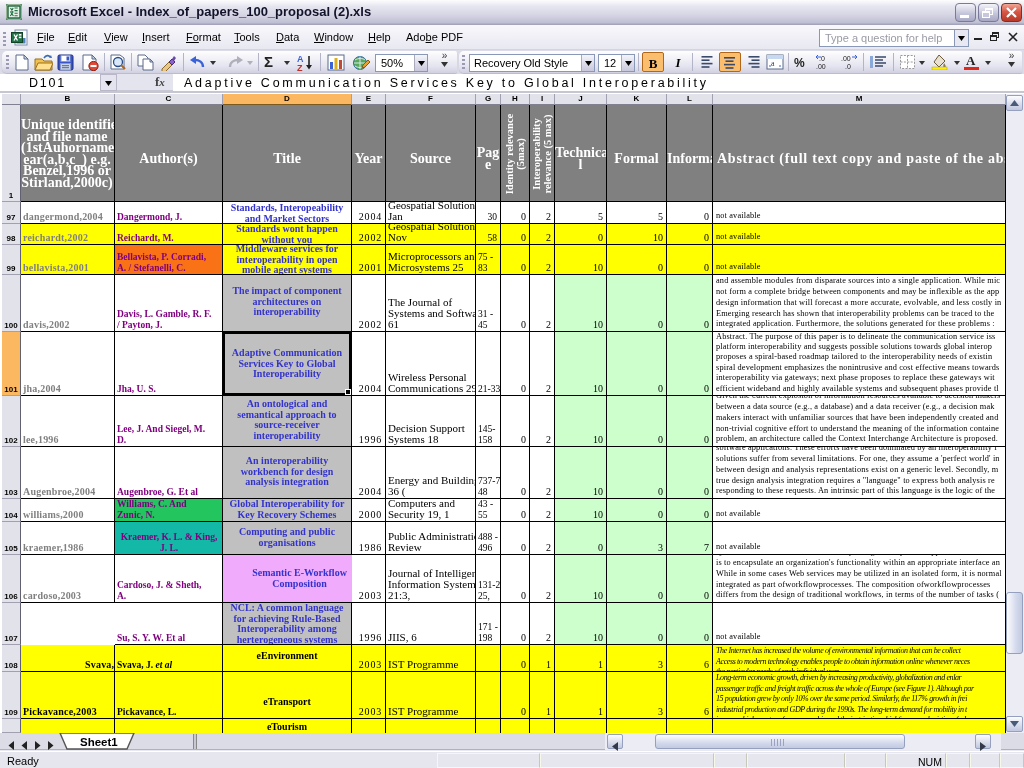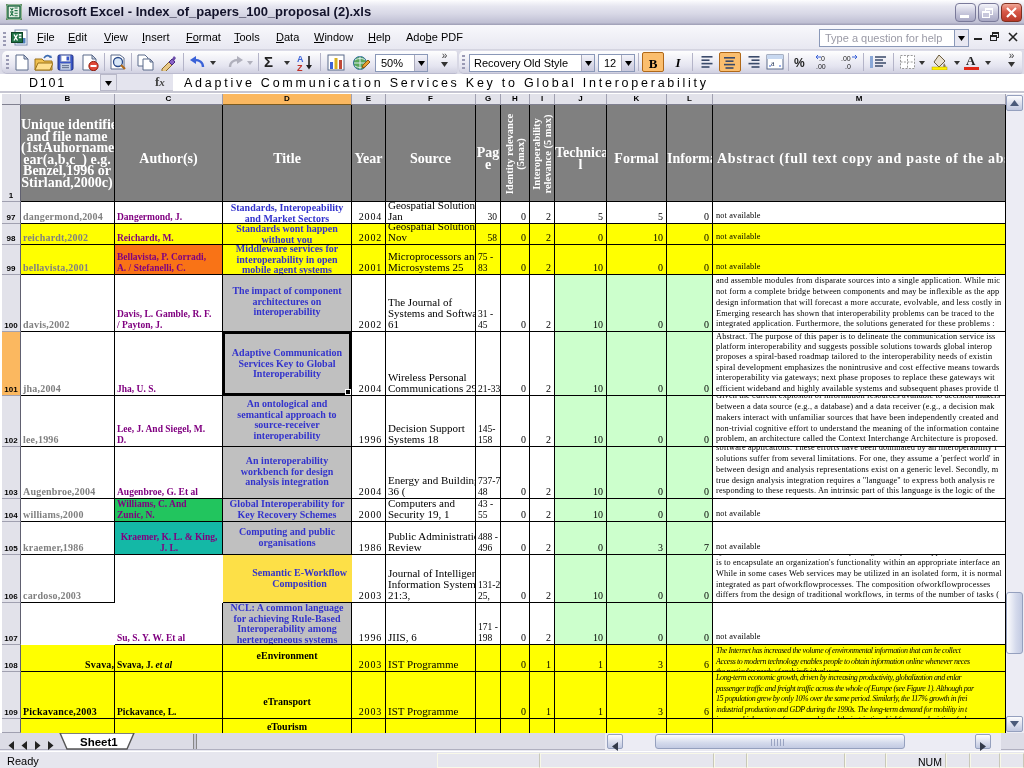--- a/index.html
+++ b/index.html
@@ -739,21 +739,24 @@
     </div>
     <div class="c" style="left:667px;top:522px;width:46px;height:33px;background:#ccffcc;border-right:1px solid #000;border-bottom:1px solid #000;">
       <div class="tx num" style="bottom:1px;right:3px;">7</div>
     </div>
     <div class="c" style="left:713px;top:522px;width:293px;height:33px;background:#fff;border-right:1px solid #000;border-bottom:1px solid #000;">
       <div class="tx mcell" style="bottom:1px;left:3px;">not available</div>
     </div>
     <div class="c" style="left:21px;top:555px;width:94px;height:48px;background:#fff;border-right:1px solid #000;border-bottom:1px solid #000;">
       <div class="tx bcell bg" style="bottom:1px;left:2px;">cardoso,2003</div>
     </div>
-    <div class="c" style="left:223px;top:555px;width:154px;height:48px;background:#fde047;border-right:1px solid #000;border-bottom:1px solid #000;">
+    <div class="c" style="left:115px;top:555px;width:108px;height:48px;background:#fff;border-right:1px solid #000;border-bottom:1px solid #000;">
+      <div class="tx ccell" style="bottom:1px;left:2px;right:1px;">Cardoso, J. &amp; Sheth,<br>A.</div>
+    </div>
+    <div class="c" style="left:223px;top:555px;width:154px;height:48px;background:#f0abfc;border-right:1px solid #000;border-bottom:1px solid #000;">
       <div class="tx dcell" style="top:13px;left:0;right:0;">Semantic E-Workflow<br>Composition</div>
     </div>
     <div class="c" style="left:352px;top:555px;width:34px;height:48px;background:#fff;border-right:1px solid #000;border-bottom:1px solid #000;">
       <div class="tx ecell" style="bottom:1px;right:3px;">2003</div>
     </div>
     <div class="c" style="left:386px;top:555px;width:90px;height:48px;background:#fff;border-right:1px solid #000;border-bottom:1px solid #000;">
       <div class="tx fcell" style="bottom:1px;left:2px;">Journal of Intelligent<br>Information Systems,<br>21:3,</div>
     </div>
     <div class="c" style="left:476px;top:555px;width:25px;height:48px;background:#fff;border-right:1px solid #000;border-bottom:1px solid #000;">
       <div class="tx gcell" style="bottom:1px;left:2px;">131-2<br>25,</div>

